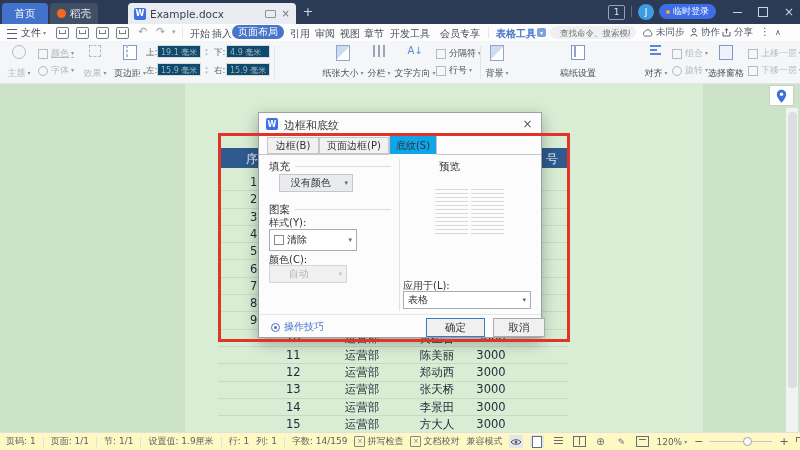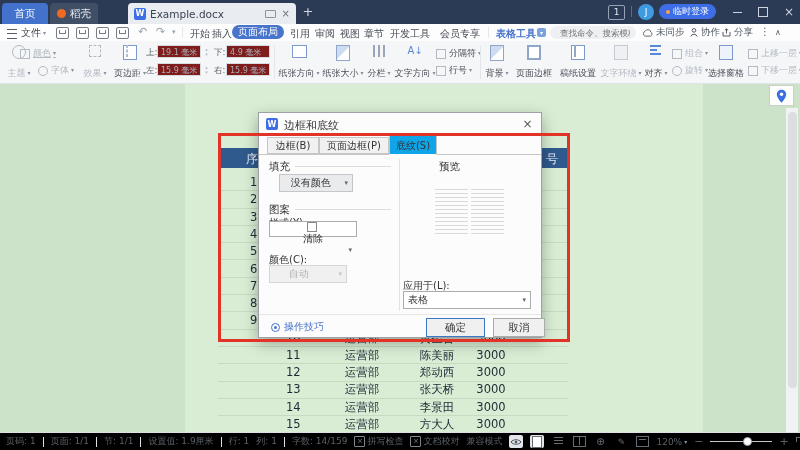--- a/index.html
+++ b/index.html
@@ -51,21 +51,21 @@
   .stk{position:absolute;top:4px;height:35px;display:flex;flex-direction:column;align-items:center;justify-content:space-between;font-size:9px;color:#4a5058;white-space:nowrap;}
   .dis,.dis .lbl{color:#b3bac2 !important;}
   .dis .ib{border-color:#c4cad1 !important;background:#eef0f3 !important;}
   .ib{width:14px;height:15px;border:1px solid #7d99c9;background:#fff;box-sizing:border-box;display:block;}
   .ib-in{margin:2px;height:9px;border:1px dashed #aebfdc;}
   .pal{width:14px;height:14px;border:1.5px solid #b3bac2;border-radius:50%;box-sizing:border-box;}
   .rrow{position:absolute;font-size:9px;color:#4a5058;display:flex;gap:3px;align-items:center;white-space:nowrap;}
   .sq{width:8px;height:8px;border:1px solid #b3bac2;display:inline-block;}
   .vsep{position:absolute;top:5px;width:1px;height:33px;background:#e2e6ea;}
   .mlab{position:absolute;font-size:8.5px;color:#5f6368;}
-  .mbox{position:absolute;width:44px;height:13px;background:#7f1d1d;border:1px solid #d7dbe0;font-size:8px;color:#a7aeb6;line-height:13px;padding-left:3px;box-sizing:border-box;white-space:nowrap;overflow:hidden;}
+  .mbox{position:absolute;width:44px;height:13px;background:#0c4a6e;border:1px solid #d7dbe0;font-size:8px;color:#a7aeb6;line-height:13px;padding-left:3px;box-sizing:border-box;white-space:nowrap;overflow:hidden;}
   .stepper{position:absolute;width:7px;height:13px;display:flex;flex-direction:column;justify-content:center;color:#b7bdc4;font-size:5px;line-height:5px;text-align:center;}
   .bars{width:12px;height:12px;background:repeating-linear-gradient(to right,#9aa6b8 0 2px,transparent 2px 5px);}
   .alnic{width:12px;height:11px;display:flex;flex-direction:column;gap:2px;}
   .alnic i{display:block;height:2px;background:#5b87d7;}
   .diag{width:12px;height:14px;border:1px solid #8fa6c8;background:linear-gradient(135deg,#cddcf0 49%,#fff 51%);}
 
   
   #docarea{left:0;top:84px;width:800px;height:348px;background:#cde3c9;overflow:hidden;}
   #page{left:185px;top:0;width:518px;height:348px;background:#d8edd4;border-right:1px solid rgba(0,0,0,.05);}
   #gridlines{left:218px;top:90px;width:350px;height:260px;background:repeating-linear-gradient(to bottom,transparent 0 16.3px,rgba(60,85,60,.12) 16.3px 17.3px);}
@@ -91,42 +91,42 @@
   #dlg-close{left:260px;top:3px;width:17px;height:16px;text-align:center;line-height:16px;font-size:12px;color:#555;}
   .dtab{position:absolute;top:24px;height:17px;background:#f1f1f1;border:1px solid #c6c6c6;box-sizing:border-box;font-size:10px;color:#333;text-align:center;line-height:16px;}
   .dtab.on{top:22px;height:20px;background:#0ea5e9;border-bottom:1px solid #fcfcfc;z-index:2;line-height:20px;}
   #dlg-strip{left:0;top:41px;width:282px;height:1px;background:#c6c6c6;}
   .glab{position:absolute;font-size:10.5px;color:#333;background:#fcfcfc;padding-right:4px;z-index:1;}
   .grule{position:absolute;height:1px;background:#dcdcdc;}
   .ddbox{position:absolute;box-sizing:border-box;border:1px solid #a9adb2;background:#fff;font-size:10px;color:#333;display:flex;align-items:center;padding:0 4px;}
   .ddarrow{margin-left:auto;font-size:7px;color:#666;}
   #dd-fill{left:20px;top:61px;width:74px;height:18px;background:#e9ebed;border-color:#c3c7cb;justify-content:center;}
   #dd-fill .fvalue{margin:0 auto;}
-  #dd-style{left:10px;top:108px;width:88px;height:16px;flex-direction:column;}
+  #dd-style{left:10px;top:116px;width:88px;height:22px;}
   .swatch{width:8px;height:8px;border:1px solid #888;background:#fff;margin-right:3px;flex:none;}
   #dd-color{left:10px;top:152px;width:78px;height:18px;background:#f0f0f0;border-color:#d6d6d6;color:#b3b3b3;justify-content:center;}
   #dd-color .ddarrow{color:#c4c4c4;}
   .flab{position:absolute;font-size:10px;color:#333;}
   #vdiv{left:140px;top:46px;width:1px;height:152px;background:#e2e2e2;}
   #pv-blocks{left:176px;top:76px;width:72px;height:46px;display:flex;gap:3px;}
   .pvb{width:33px;height:46px;background:repeating-linear-gradient(to bottom,#d9d9d9 0 1.5px,transparent 1.5px 4px);}
   #dd-apply{left:144px;top:178px;width:128px;height:18px;}
   #dlg-footline{left:0;top:201px;width:282px;height:1px;background:#e6e6e6;}
   #tips{left:12px;top:207px;font-size:10px;color:#4874cb;display:flex;align-items:center;gap:4px;}
   .tipic{width:9px;height:9px;border:1px solid #4874cb;border-radius:50%;box-sizing:border-box;display:inline-block;position:relative;}
   .tipic::after{content:"";position:absolute;left:2px;top:2px;width:3px;height:3px;border-radius:50%;background:#4874cb;}
   .dbtn{position:absolute;top:205px;height:19px;box-sizing:border-box;background:#f0f0f0;border:1px solid #ababab;font-size:10.5px;color:#333;text-align:center;line-height:17px;}
   #btn-ok{left:167px;width:59px;border:1px solid #3c78c8;}
   #btn-cancel{left:234px;width:52px;}
 
   
   #redrect{left:218px;top:49px;width:352px;height:209px;border:3px solid #e23328;box-sizing:border-box;z-index:30;pointer-events:none;}
 
   
-  #statusbar{left:0;top:432px;width:800px;height:18px;background:#000000;border-top:1px solid #dde1e6;display:flex;align-items:center;padding:0 6px;gap:7px;font-size:9px;color:#5b6167;box-sizing:border-box;white-space:nowrap;}
+  #statusbar{left:0;top:432px;width:800px;height:18px;background:#fef9c3;border-top:1px solid #dde1e6;display:flex;align-items:center;padding:0 6px;gap:7px;font-size:9px;color:#5b6167;box-sizing:border-box;white-space:nowrap;}
   .ssep{width:1px;height:10px;background:#dcdfe4;flex:none;}
   .chkic{width:9px;height:9px;border:1px solid #7d858d;border-radius:1px;font-size:7px;line-height:8px;text-align:center;color:#7d858d;display:inline-block;margin-right:2px;}
   #sb-right{margin-left:auto;display:flex;align-items:center;gap:7px;}
   .vico{width:14px;height:13px;display:flex;align-items:center;justify-content:center;border-radius:2px;}
   .vico.on{background:#e2e5e9;}
   .pgic{width:8px;height:10px;border:1px solid #666d75;background:#fff;}
   .lnic{width:9px;height:9px;background:repeating-linear-gradient(to bottom,#666d75 0 1px,transparent 1px 3px);}
   .bkic{width:11px;height:9px;border:1px solid #666d75;position:relative;}
   .bkic::after{content:"";position:absolute;left:5px;top:0;width:1px;height:8px;background:#666d75;}
   .fitic{width:11px;height:9px;border:1px solid #666d75;position:relative;}
@@ -236,21 +236,21 @@
     </div>
     <div class="abs mtxt" style="left:760px;color:#565d66;">⋮</div>
     <div class="abs mtxt" style="left:775px;color:#565d66;font-size:8px;top:4px;">∧</div>
   </div>
 
   <div id="ribbon" class="abs">
     <div class="stk dis" style="left:4px;width:30px;">
       <span class="pal"></span>
       <span class="lbl dd">主题</span>
     </div>
-    <div class="rrow dis" style="left:20px;top:6px;text-decoration:underline;">
+    <div class="rrow dis" style="left:38px;top:6px;text-decoration:underline;">
         <span class="sq"></span>
         <span class="dd">颜色</span>
       </div>
     <div class="rrow dis" style="left:38px;top:23px;">
         <span class="sq" style="border-radius:50%;"></span>
         <span class="dd">字体</span>
       </div>
     <div class="stk dis" style="left:82px;width:26px;">
       <span class="sq" style="border-style:dashed;width:10px;height:10px;"></span>
       <span class="lbl dd">效果</span>
@@ -271,24 +271,20 @@
       <span class="mlab" style="left:0;top:24px;">左:</span>
       <span class="mbox" style="left:11px;top:22px;">15.9 毫米</span>
       <span class="stepper" style="left:57px;top:22px;">
           <span>▴</span>
           <span>▾</span>
         </span>
       <span class="mlab" style="left:68px;top:24px;">右:</span>
       <span class="mbox" style="left:80px;top:22px;">15.9 毫米</span>
     </div>
     <div class="vsep" style="left:274px;"></div>
-    <div class="stk" style="left:278px;width:42px;">
-      <span class="ib" style="width:15px;height:13px;"></span>
-      <span class="lbl dd">纸张方向</span>
-    </div>
     <div class="stk" style="left:322px;width:42px;">
       <span class="diag"></span>
       <span class="lbl dd">纸张大小</span>
     </div>
     <div class="stk" style="left:366px;width:26px;">
       <span class="bars"></span>
       <span class="lbl dd">分栏</span>
     </div>
     <div class="stk" style="left:394px;width:42px;">
       <span style="font-size:10px;color:#5b87d7;">A↓</span>
@@ -300,31 +296,23 @@
       </div>
     <div class="rrow" style="left:436px;top:23px;">
         <span class="sq"></span>
         <span class="dd">行号</span>
       </div>
     <div class="vsep" style="left:480px;"></div>
     <div class="stk" style="left:484px;width:26px;">
       <span class="diag"></span>
       <span class="lbl dd">背景</span>
     </div>
-    <div class="stk" style="left:512px;width:44px;">
-      <span class="ib" style="border-width:2px;border-color:#8fa6c8;"></span>
-      <span class="lbl">页面边框</span>
-    </div>
     <div class="stk" style="left:558px;width:40px;">
       <span class="ib"><span class="ib-in" style="border-style:solid;border-color:#8fa6c8;"></span></span>
       <span class="lbl">稿纸设置</span>
-    </div>
-    <div class="stk dis" style="left:600px;width:42px;">
-      <span class="ib"></span>
-      <span class="lbl dd">文字环绕</span>
     </div>
     <div class="stk" style="left:644px;width:24px;">
       <span class="alnic">
           <i style="width:11px;"></i>
           <i style="width:7px;"></i>
           <i style="width:11px;"></i>
         </span>
       <span class="lbl dd">对齐</span>
     </div>
     <div class="rrow dis" style="left:672px;top:6px;">

